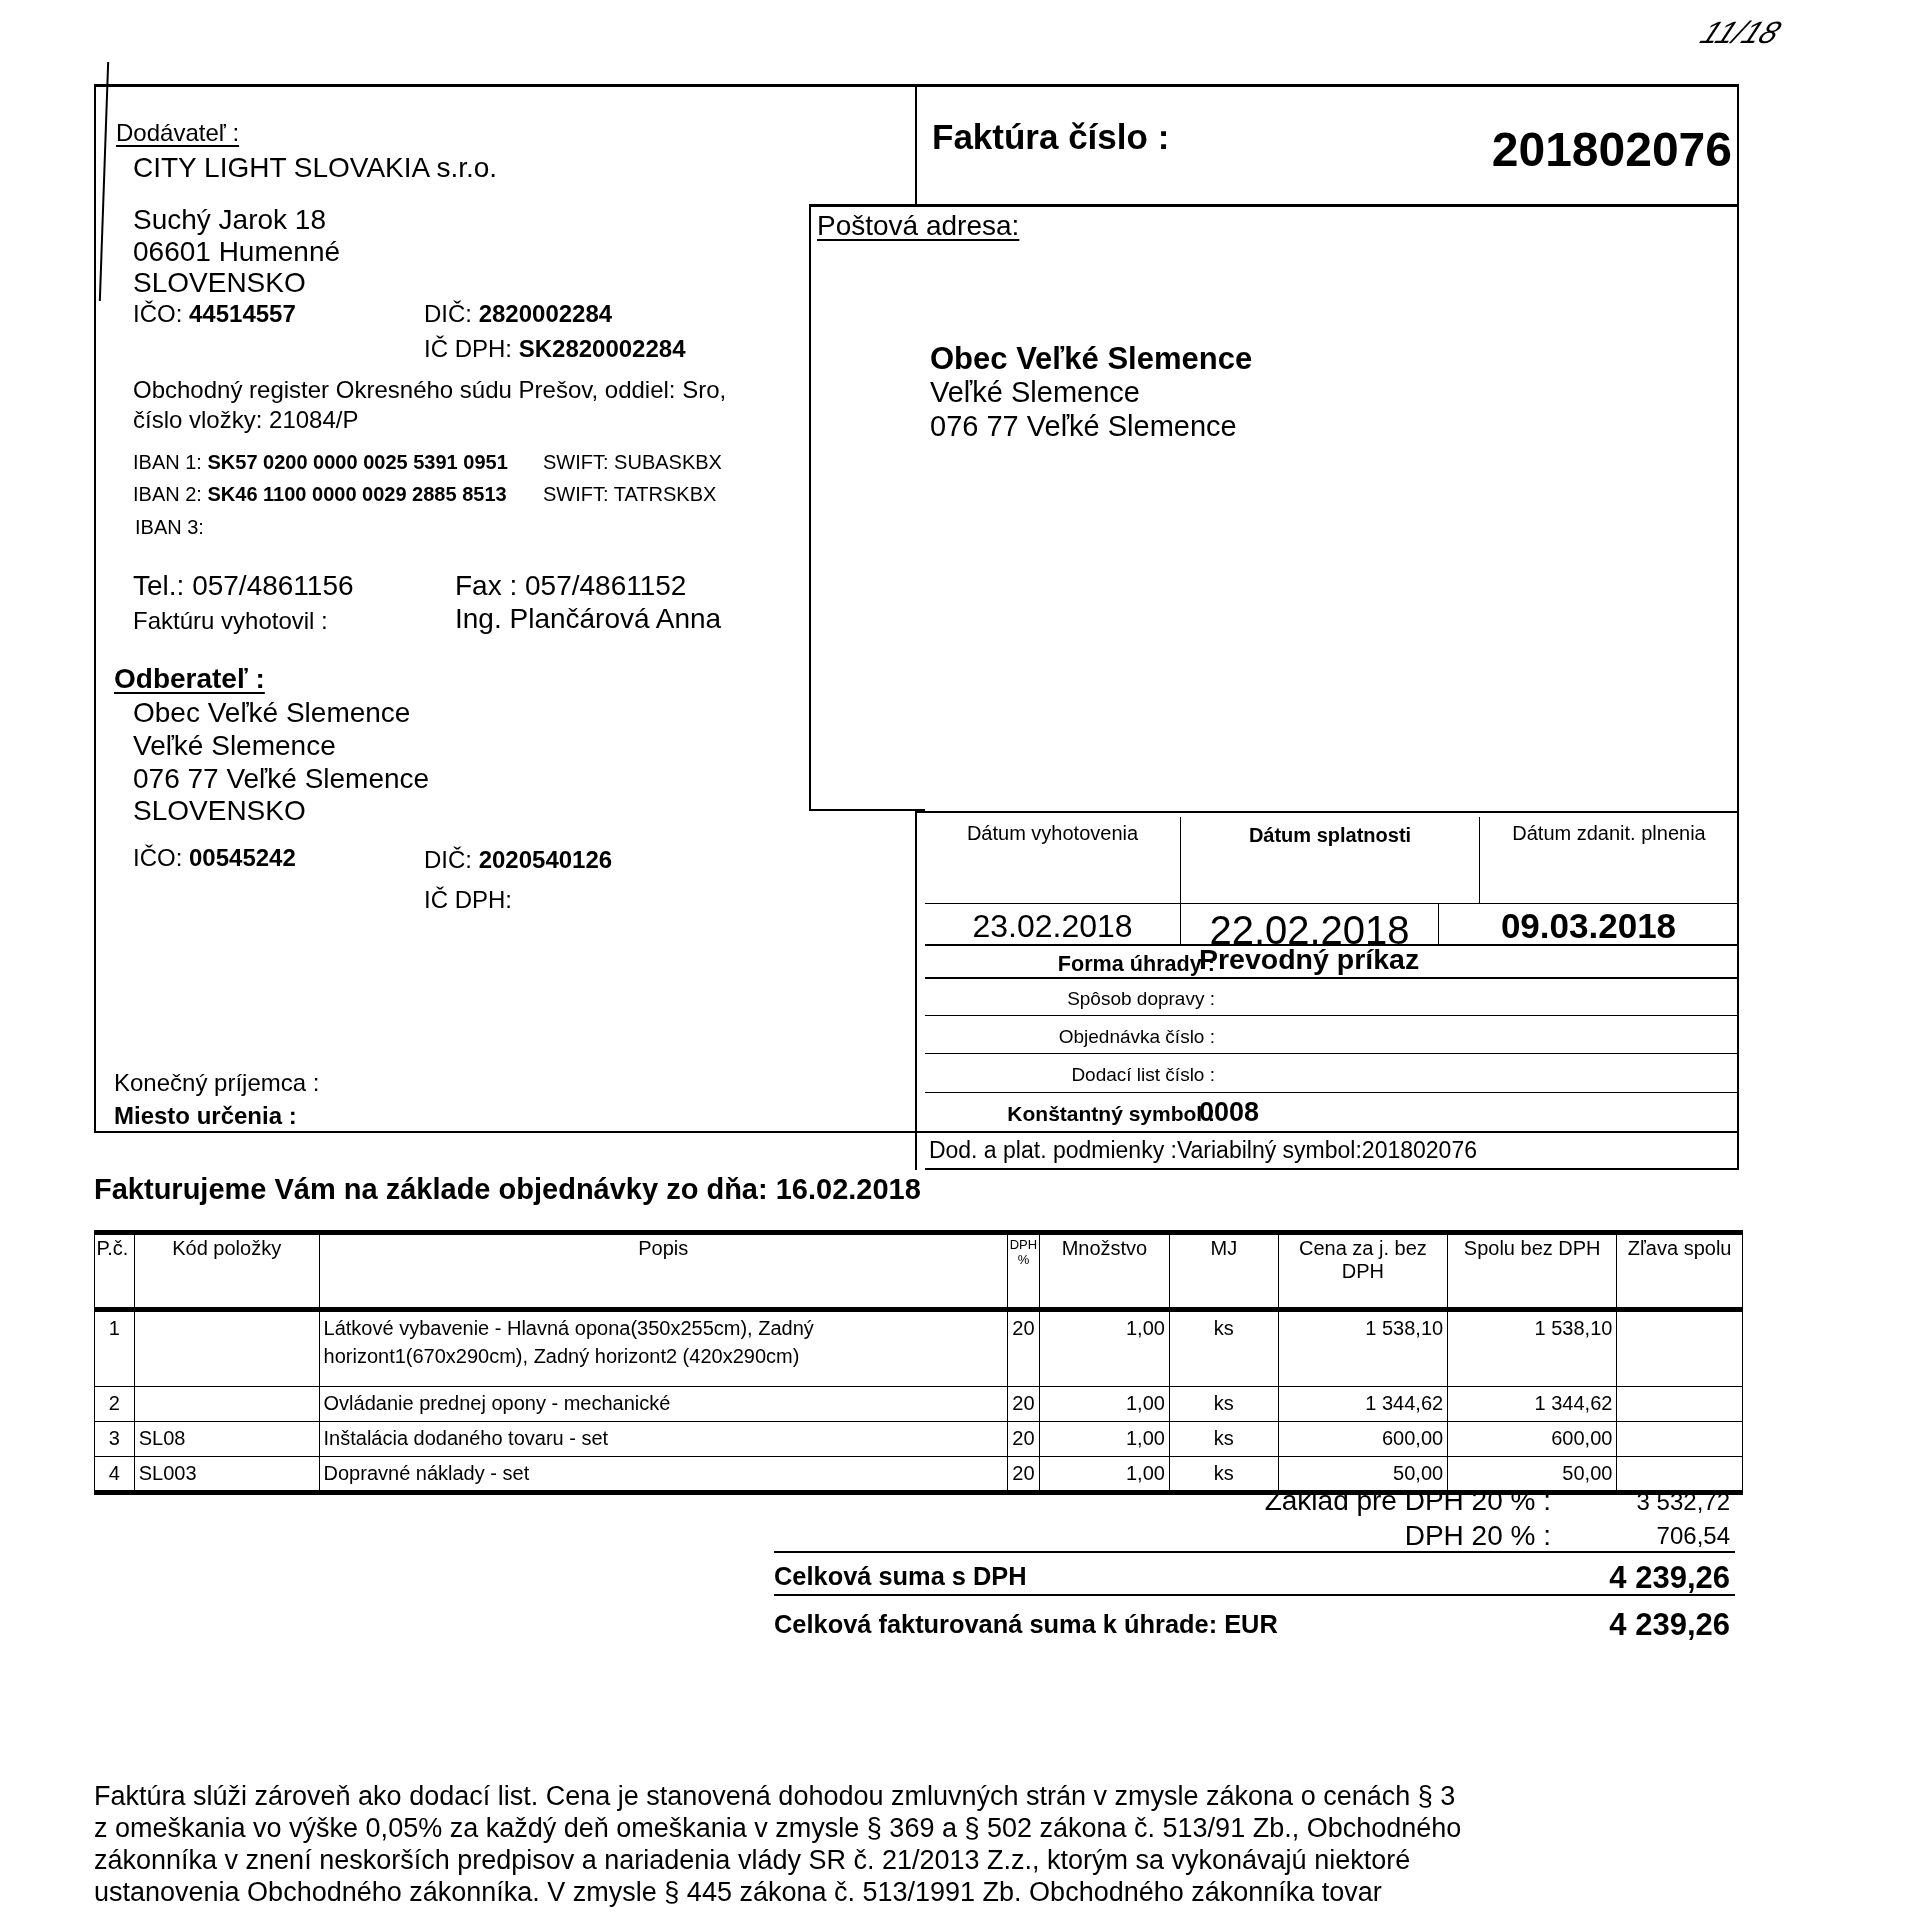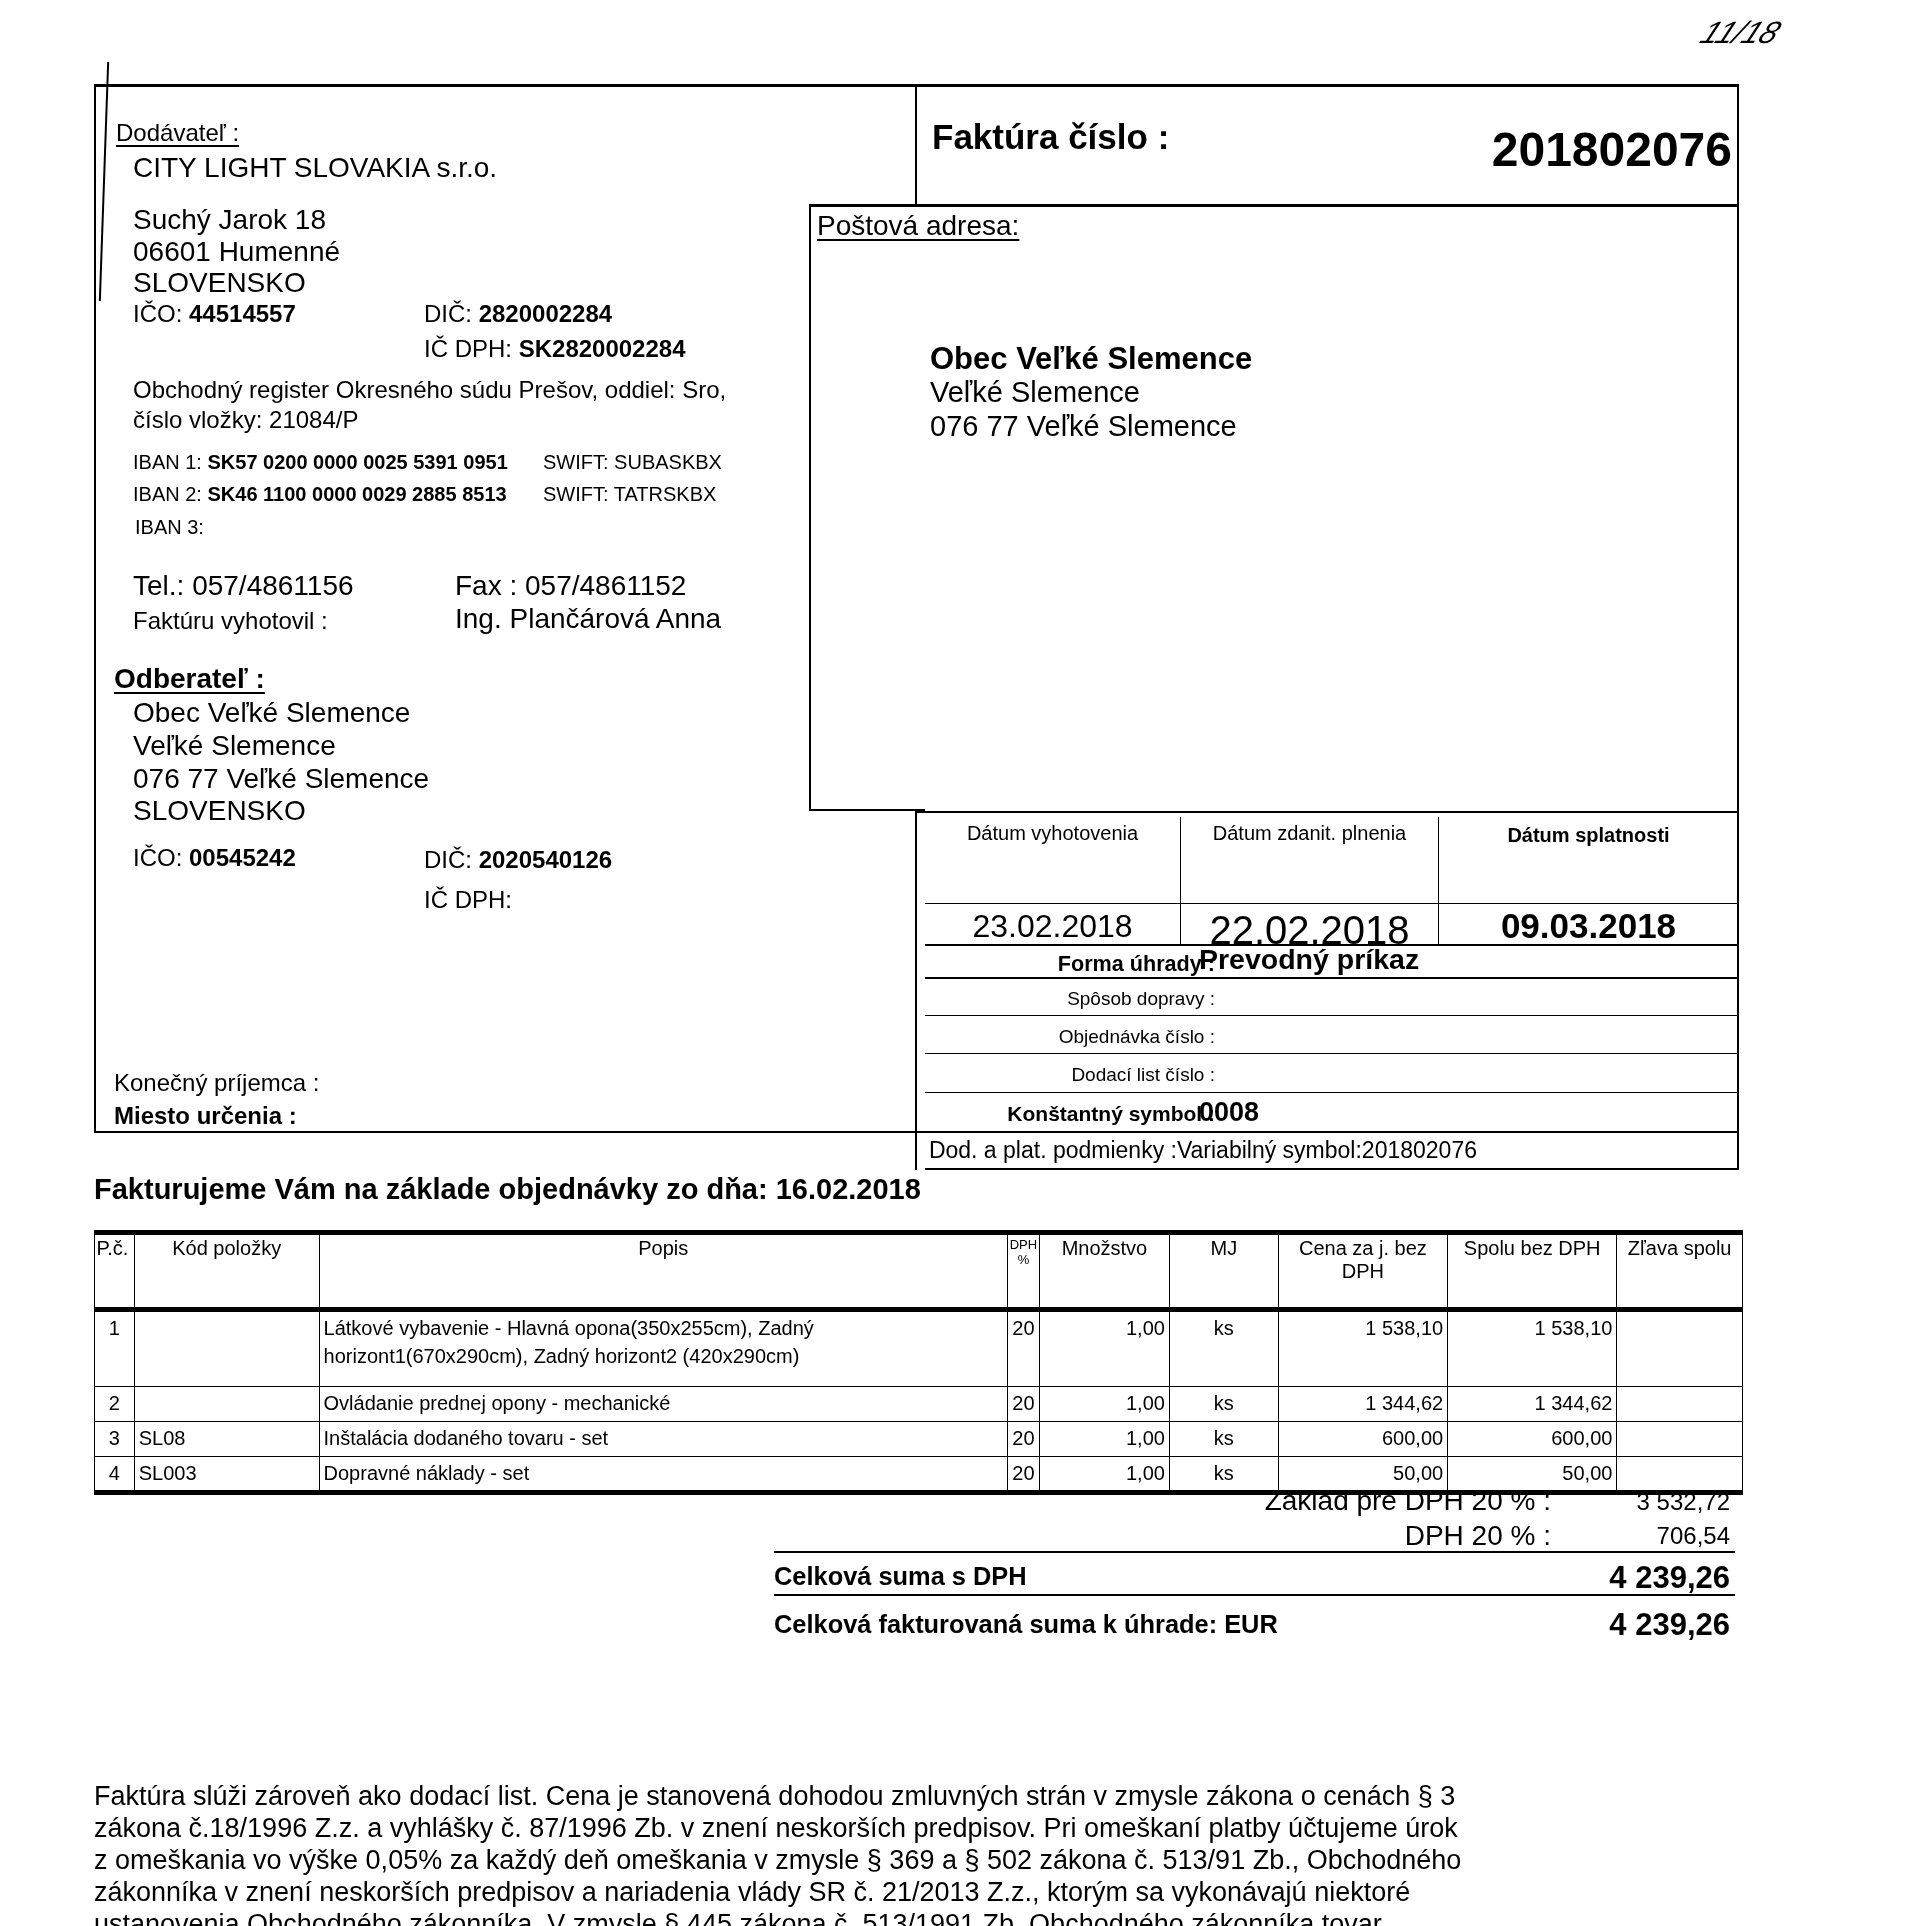--- a/index.html
+++ b/index.html
@@ -115,22 +115,22 @@
   <span class="b"></span>
 </div>
 <div class="abs f60" style="left:114px; top:1069px;">Konečný príjemca :</div>
 <div class="abs f60" style="left:114px; top:1102px;font-weight:bold;">Miesto určenia :</div>
 
 <div class="line" style="left:915px; top:811px; width:824px; height:2.3px;"></div>
 <div class="line" style="left:915px; top:811px; width:1.5px; height:321px;"></div>
 <div class="dates">
   <div class="drow" style="height:87px; border-bottom:1.2px solid #000;">
     <div class="dcell f52" style="width:256px; padding-top:4.6px;">Dátum vyhotovenia</div>
+    <div class="dcell f52 b" style="width:299px; padding-top:7px;">Dátum splatnosti</div>
     <div class="dcell f52" style="width:258px; padding-top:4.6px;">Dátum zdanit. plnenia</div>
-    <div class="dcell f52 b" style="width:299px; padding-top:7px;">Dátum splatnosti</div>
   </div>
   <div class="drow" style="height:42px; border-bottom:2.3px solid #000;">
     <div class="dcell" style="width:256px; font-size:32px; padding-top:3.9px;">23.02.2018</div>
     <div class="dcell" style="width:258px; font-size:40px; padding-top:3.9px;">22.02.2018</div>
     <div class="dcell b" style="width:299px; font-size:35px; padding-top:1.5px;">09.03.2018</div>
   </div>
 </div>
 
 <div class="kv" style="top:940px; height:39px; border-bottom-width:2.3px;">
   <span class="k b" style="top:10.8px; font-size:21.6px;">Forma úhrady :</span>
@@ -228,19 +228,18 @@
 <div class="abs f60" style="right:181px; top:1522px;">706,54</div>
 <div class="line" style="left:774px; top:1551px; width:961px; height:1.5px;"></div>
 <div class="abs b f60" style="left:774px; top:1562px; font-size:25.4px;">Celková suma s DPH</div>
 <div class="abs b" style="right:181px; top:1560px; font-size:31px;">4 239,26</div>
 <div class="line" style="left:774px; top:1594px; width:961px; height:1.5px;"></div>
 <div class="abs b" style="left:774px; top:1610px; font-size:25.4px;">Celková fakturovaná suma k úhrade: EUR</div>
 <div class="abs b" style="right:181px; top:1607px; font-size:31px;">4 239,26</div>
 
 <div class="abs" style="left:94px; top:1780px; font-size:27px; line-height:32px;">
   <div>Faktúra slúži zároveň ako dodací list. Cena je stanovená dohodou zmluvných strán v zmysle zákona o cenách § 3</div>
-  <div>zákona č.18/1996 Z.z. a vyhlášky č. 87/1996 Zb. v znení neskorších predpisov. Pri omeškaní platby účtujeme úrok</div>
   <div>z omeškania vo výške 0,05% za každý deň omeškania v zmysle § 369 a § 502 zákona č. 513/91 Zb., Obchodného</div>
   <div>zákonníka v znení neskorších predpisov a nariadenia vlády SR č. 21/2013 Z.z., ktorým sa vykonávajú niektoré</div>
   <div>ustanovenia Obchodného zákonníka. V zmysle § 445 zákona č. 513/1991 Zb. Obchodného zákonníka tovar</div>
 
 </div>
 
 
 </body></html>

